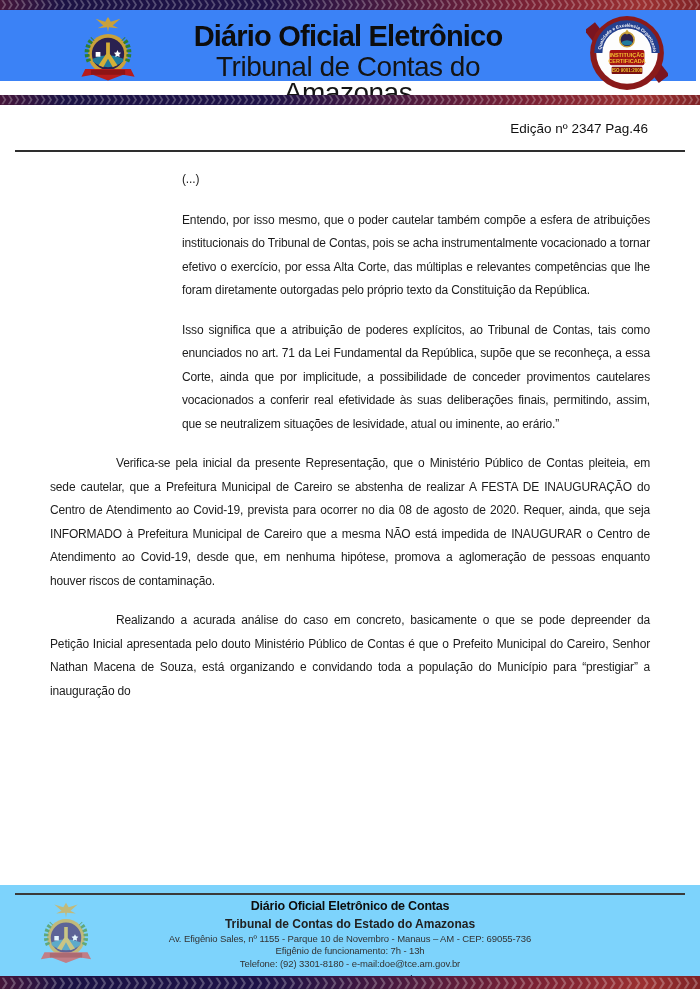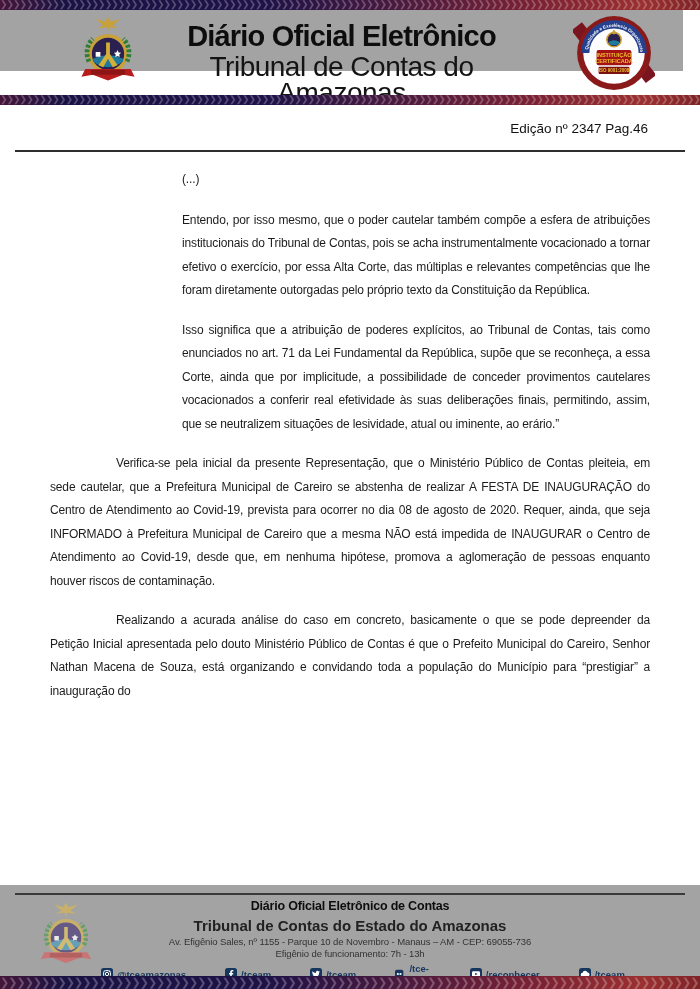--- a/index.html
+++ b/index.html
@@ -10,44 +10,44 @@
   
   .band{
     position:absolute;left:0;right:0;overflow:hidden;white-space:nowrap;
     color:rgba(255,255,255,.26);font-size:9px;letter-spacing:-1px;
     background:linear-gradient(90deg,#45163a 0%,#1b1244 9%,#1e1247 38%,#4d1a3e 58%,#7a2134 76%,#9b3030 92%,#7e2326 100%);
   }
   .band-top{top:0;height:10px;line-height:9px;}
   .band-mid{top:95px;height:10px;line-height:9px;}
   .band-bottom{bottom:0;height:13px;line-height:12px;font-size:11px;}
   
-  .masthead{position:absolute;top:10px;left:0;right:17px;height:61px;background:#a3a3a3;}
+  .masthead{position:absolute;top:10px;left:0;right:4px;height:71px;background:#3b82f6;}
   .coat{position:absolute;left:76px;top:5px;width:64px;height:74px;}
   .masthead-text{position:absolute;left:150px;right:150px;top:8px;text-align:center;}
   .mh-title{margin:0;font-size:29px;font-weight:bold;letter-spacing:-.8px;color:#0d0d0d;line-height:36px;}
   .mh-sub{margin:0;font-size:28px;font-weight:normal;letter-spacing:-.5px;color:#141414;line-height:26px;}
   .iso-badge{position:absolute;right:28px;top:2px;width:82px;height:82px;}
   
   .dateline{position:absolute;top:121px;left:50px;right:52px;height:22px;font-size:13.5px;color:#111;}
   .dateline .edition{float:right;margin-left:9px;}
   .rule{position:absolute;left:15px;width:670px;height:2px;background:#2e2e2e;}
   .rule-top{top:150px;}
   
   .doc-body{position:absolute;top:168px;left:50px;width:600px;font-size:12px;line-height:23.5px;letter-spacing:-.15px;}
   .doc-body p{margin:0 0 16px 0;}
   .ellipsis{margin-left:132px !important;margin-bottom:17px !important;}
   .quote{margin-left:132px !important;width:468px;text-align:justify;}
   .para{width:600px;text-align:justify;text-indent:66px;}
   
-  .pfooter{position:absolute;left:0;right:0;top:885px;height:104px;background:#a3a3a3;}
+  .pfooter{position:absolute;left:0;right:0;top:885px;height:104px;background:#7dd3fc;}
   .f-rule{top:8px;background:#3a3a3a;height:2px;}
   .f-coat{position:absolute;left:36px;top:16px;width:60px;height:70px;opacity:.8;}
   .f-text{position:absolute;left:120px;right:120px;top:14px;text-align:center;}
   .f-title{font-size:12.5px;font-weight:bold;color:#0d0d0d;letter-spacing:-.2px;}
-  .f-org{font-size:15px;font-weight:bold;color:#222;margin-top:4px;}
+  .f-org{font-size:12px;font-weight:bold;color:#222;margin-top:4px;}
   .f-line{font-size:9.5px;color:#333;margin-top:1.5px;letter-spacing:-.1px;}
   .f-social{margin-top:4px;display:flex;justify-content:center;align-items:center;gap:13px;}
   .s-item{display:flex;align-items:center;gap:4px;font-size:9.5px;font-weight:bold;color:#17365d;margin-left:26px;}
   .sicon{width:12px;height:12px;display:block;}
 </style>
 </head>
 <body>
 
 <div class="page">
 
@@ -125,20 +125,21 @@
       <rect x="17" y="39" width="5" height="5" fill="#fff"></rect>
       <path d="M6 57 L54 57 L58 65 L46 63 L30 69 L14 63 L2 65 Z" fill="#d36a6a"></path>
       <rect x="12" y="58" width="36" height="5" fill="#b85050"></rect>
     </svg>
 
     <div class="f-text">
       <div class="f-title">Diário Oficial Eletrônico de Contas</div>
       <div class="f-org">Tribunal de Contas do Estado do Amazonas</div>
       <div class="f-line">Av. Efigênio Sales, nº 1155 - Parque 10 de Novembro - Manaus – AM - CEP: 69055-736</div>
       <div class="f-line">Efigênio de funcionamento: 7h - 13h</div>
+      <div class="f-line">Telefone: (92) 3301-8180 - e-mail:doe@tce.am.gov.br</div>
 
       <div class="f-social">
         <span class="s-item">
           <svg class="sicon" viewBox="0 0 12 12">
             <rect width="12" height="12" rx="2.5" fill="#17365d"></rect>
             <rect x="2.6" y="2.6" width="6.8" height="6.8" rx="2" fill="none" stroke="#fff" stroke-width="1"></rect>
             <circle cx="6" cy="6" r="1.7" fill="none" stroke="#fff" stroke-width="1"></circle>
             <circle cx="8.5" cy="3.5" r=".6" fill="#fff"></circle>
           </svg>
           <span>@tceamazonas</span>

